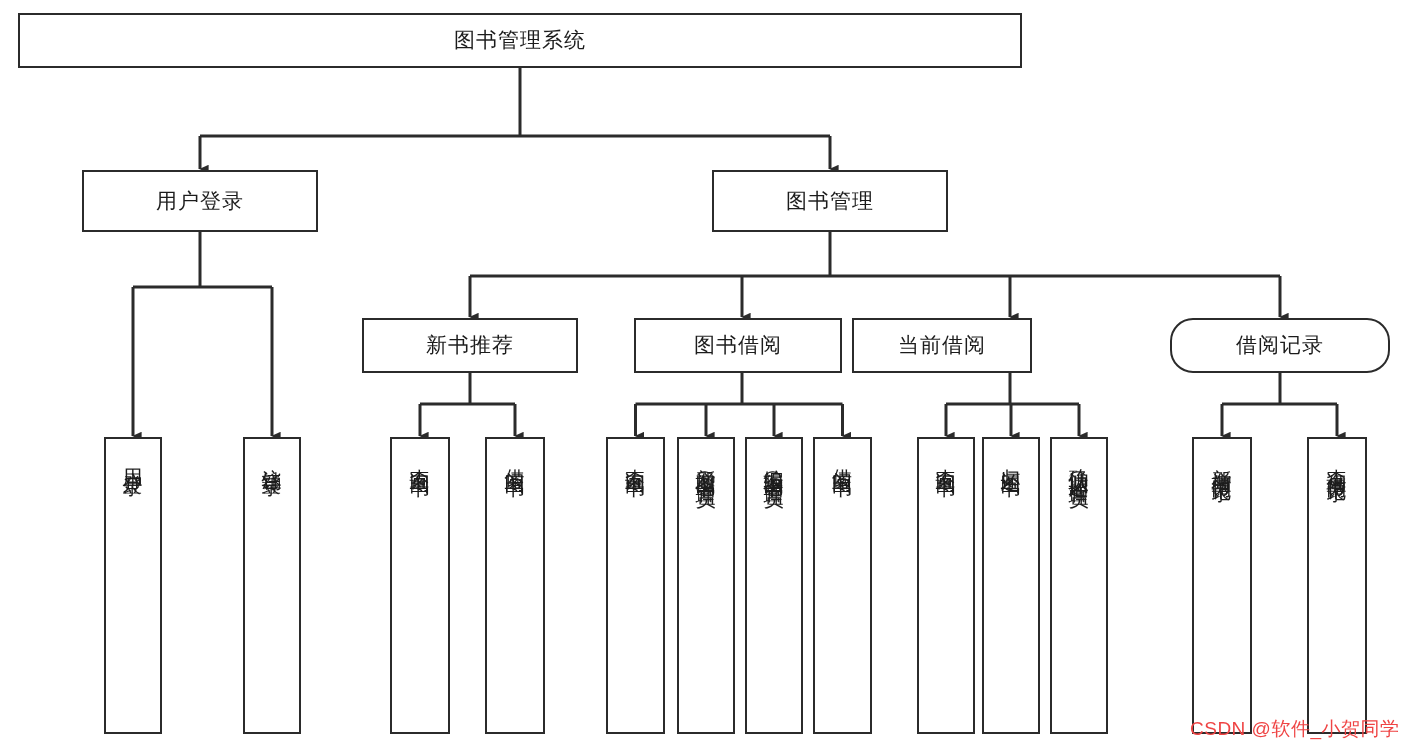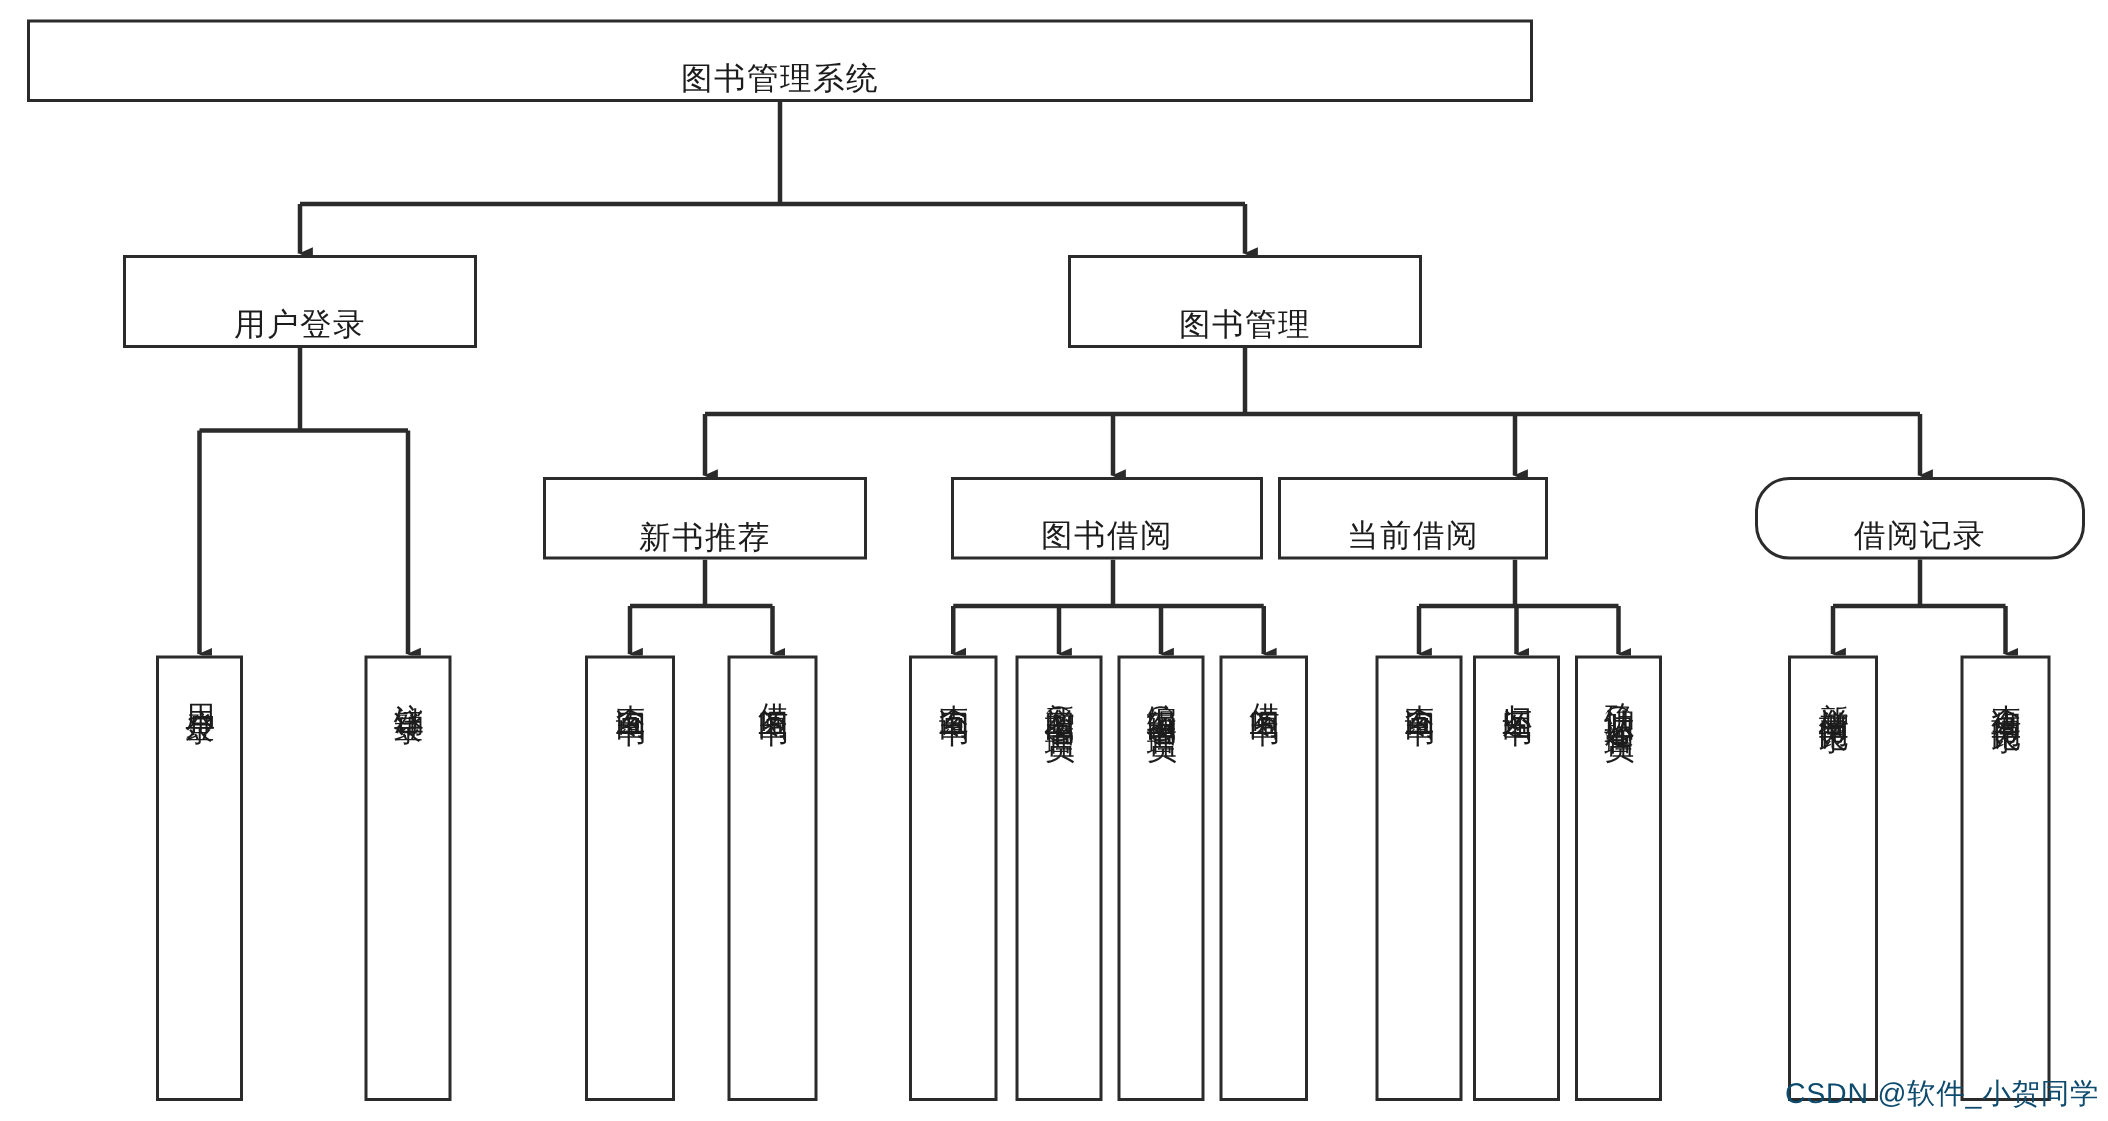--- a/index.html
+++ b/index.html
@@ -21,21 +21,21 @@
     position: absolute;
     left: 0;
     top: 0;
   }
   .node-box {
     position: absolute;
     box-sizing: border-box;
     background: #ffffff;
     border: 2px solid #2b2b2b;
     display: flex;
-    align-items: flex-end;
+    align-items: center;
     justify-content: center;
     overflow: hidden;
   }
   .node-label {
     color: #1c1c1c;
     font-size: 21px;
     line-height: 1.25;
     letter-spacing: 1px;
     white-space: nowrap;
   }
@@ -47,21 +47,21 @@
   .node-box.vertical .node-label {
     writing-mode: vertical-rl;
     text-orientation: upright;
     font-size: 20px;
     letter-spacing: 3px;
     line-height: 1;
     white-space: nowrap;
   }
   .watermark {
     position: absolute;
-    color: #0c4a6e;
+    color: #ef4444;
     font-size: 19px;
     white-space: nowrap;
     letter-spacing: 0.5px;
     pointer-events: none;
   }
 </style>
 </head>
 <body>
 
 <div id="stage">

